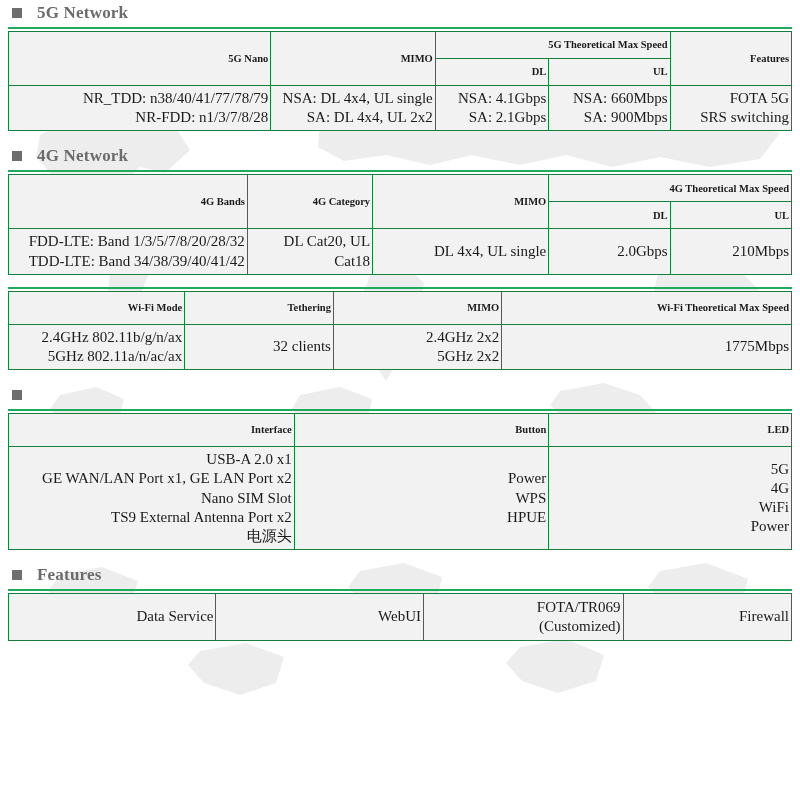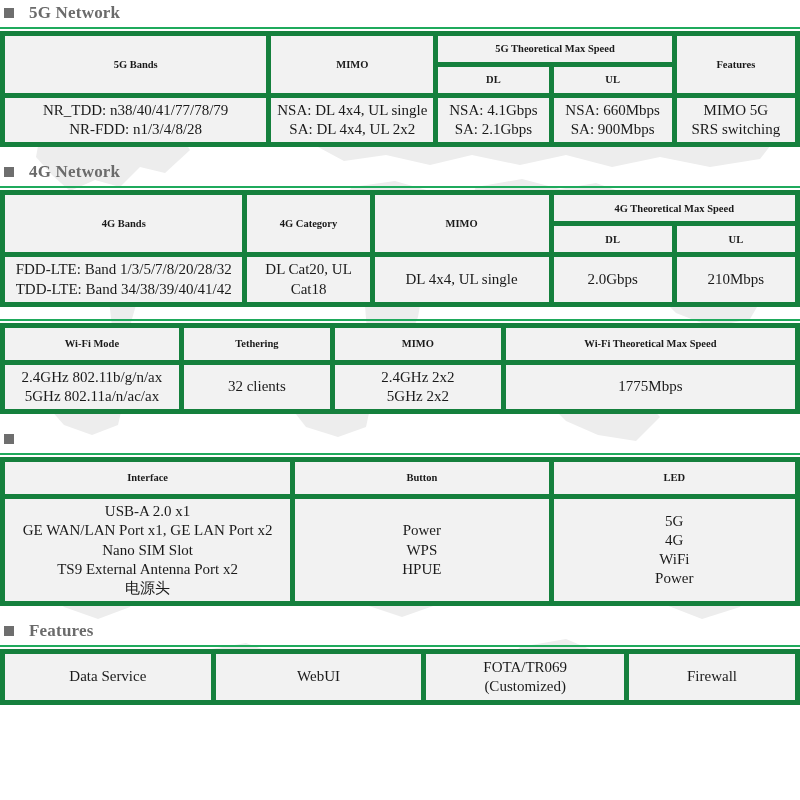--- a/index.html
+++ b/index.html
@@ -27,21 +27,21 @@
     opacity: 1;
   }
   #watermark svg { display: block; width: 100%; height: 100%; }
 
   #page {
     position: relative;
     z-index: 2;
     width: 800px;
     height: 676px;
     box-sizing: border-box;
-    padding: 0 0;
+    padding: 0 8px;
   }
 
   
   .section-head {
     display: flex;
     align-items: center;
     height: 26px;
     padding-left: 4px;
   }
   .sq-bullet {
@@ -68,22 +68,22 @@
 
   
   table.spec {
     width: 100%;
     border-collapse: collapse;
     background: #f2f2f2;
     table-layout: fixed;
     margin-bottom: 12px;
   }
   table.spec td, table.spec th {
-    border: 5px solid #15803d;
-    text-align: center;
+    border: 1px solid #15803d;
+    text-align: right;
     vertical-align: middle;
     color: #1a1a1a;
     padding: 3px 2px;
   }
   table.spec th {
     font-size: 10.5px;
     font-weight: bold;
     height: 26px;
   }
   table.spec td {
@@ -140,48 +140,48 @@
   <table class="spec t5g">
     <colgroup>
       <col style="width:33.5%">
         <col style="width:21%">
         <col style="width:14.5%">
         <col style="width:15.5%">
         <col style="width:15.5%">
     </colgroup>
     <tbody>
         <tr>
-      <th class="hdr" rowspan="2">5G Bands</th>
+      <th class="hdr" rowspan="2">5G Nano</th>
       <th class="hdr" rowspan="2">MIMO</th>
       <th class="hdr sub-hdr" colspan="2">5G Theoretical Max Speed</th>
       <th class="hdr" rowspan="2">Features</th>
     </tr>
     <tr>
       <th class="hdr sub-hdr">DL</th>
       <th class="hdr sub-hdr">UL</th>
     </tr>
     <tr>
       <td class="body-cell">
         <div>NR_TDD: n38/40/41/77/78/79</div>
-        <div>NR-FDD: n1/3/4/8/28</div>
+        <div>NR-FDD: n1/3/7/8/28</div>
       </td>
       <td class="body-cell">
         <div>NSA: DL 4x4, UL single</div>
         <div>SA: DL 4x4, UL 2x2</div>
       </td>
       <td class="body-cell">
         <div>NSA: 4.1Gbps</div>
         <div>SA: 2.1Gbps</div>
       </td>
       <td class="body-cell">
         <div>NSA: 660Mbps</div>
         <div>SA: 900Mbps</div>
       </td>
       <td class="body-cell">
-        <div>MIMO 5G</div>
+        <div>FOTA 5G</div>
         <div>SRS switching</div>
       </td>
     </tr>
   </tbody>
     </table>
 
   <div class="section-head">
     <span class="sq-bullet"></span>
     <span class="section-title">4G Network</span>
   </div>

